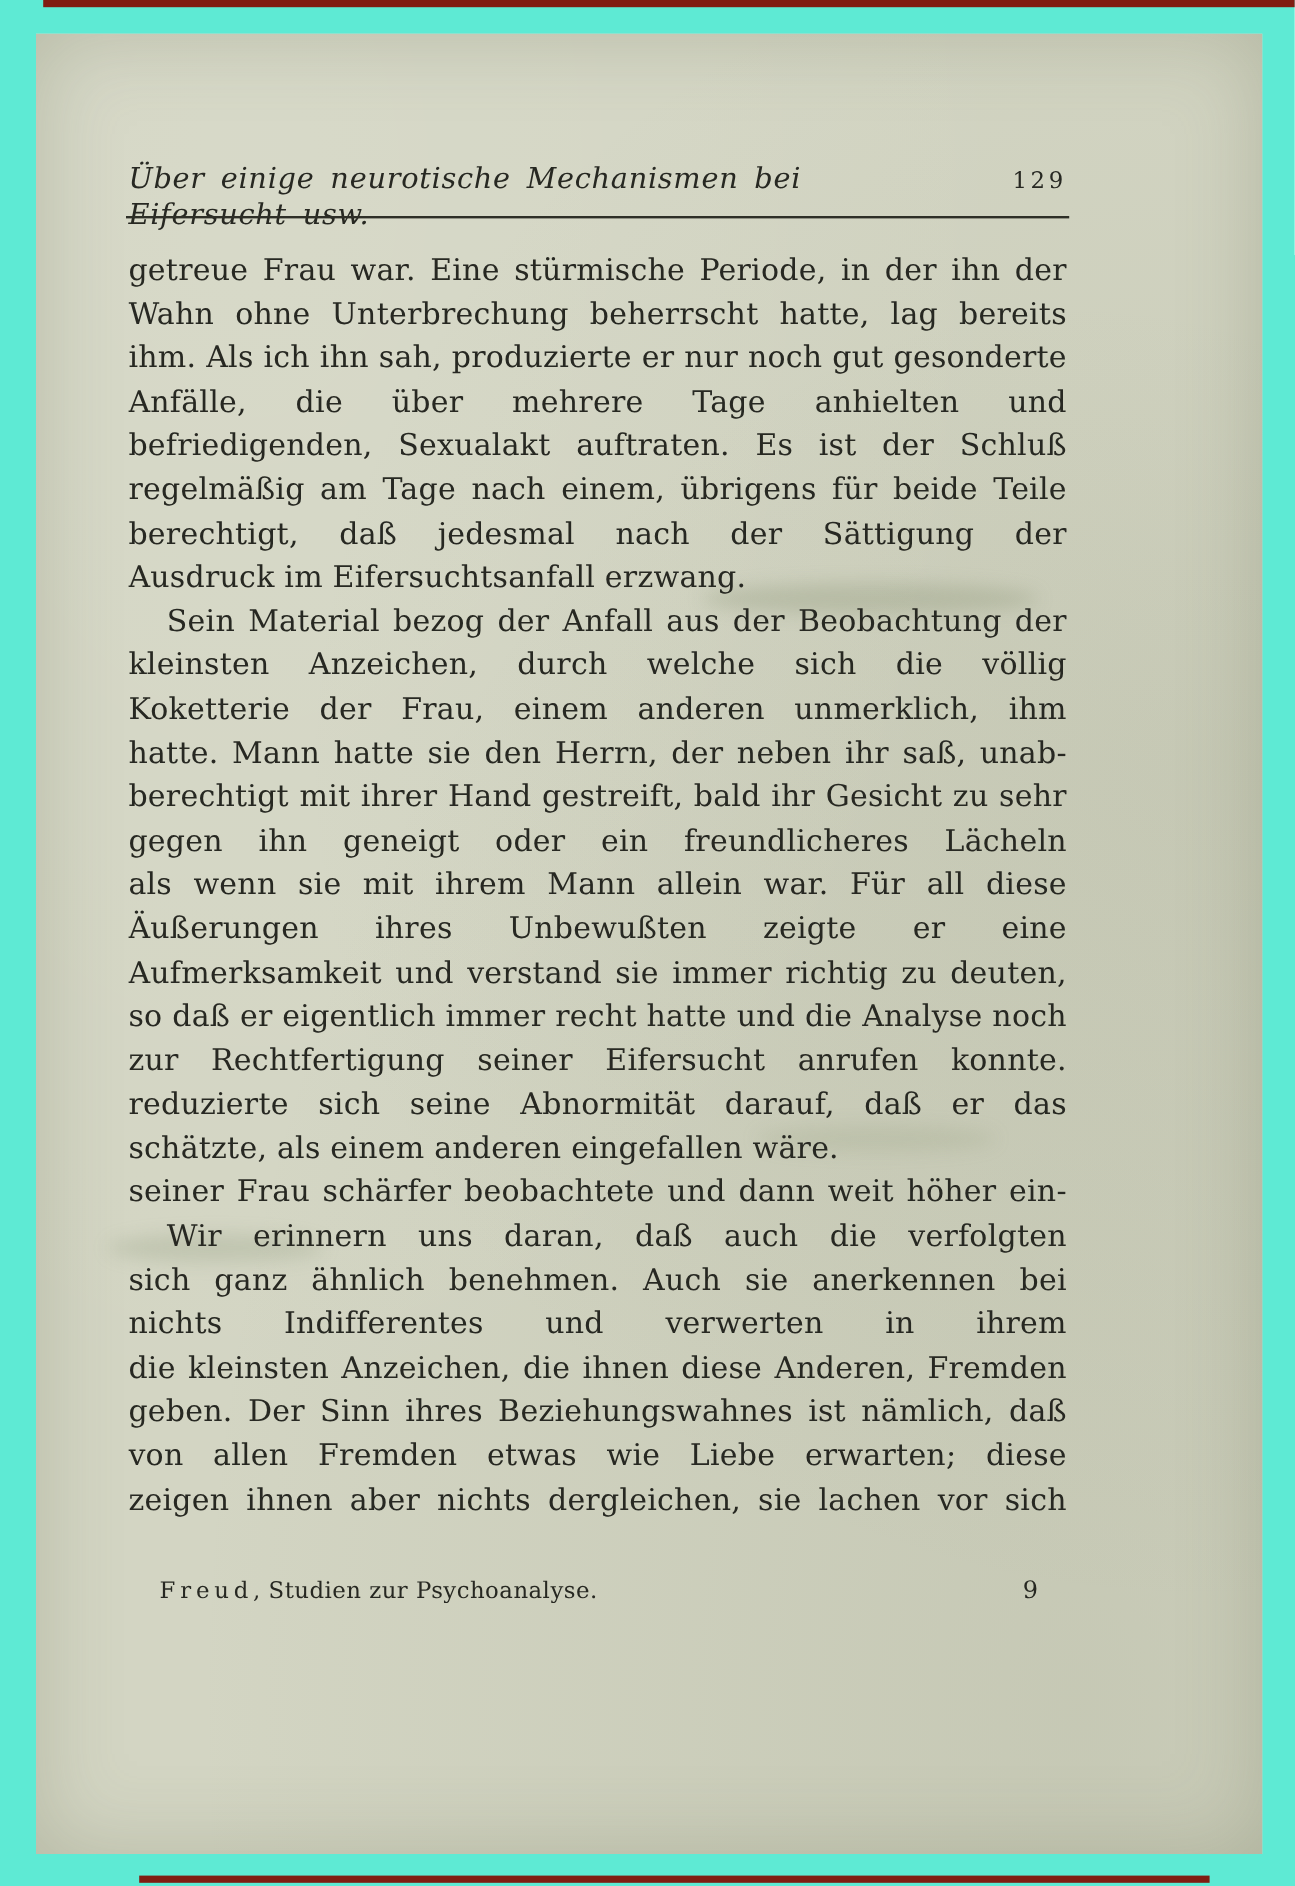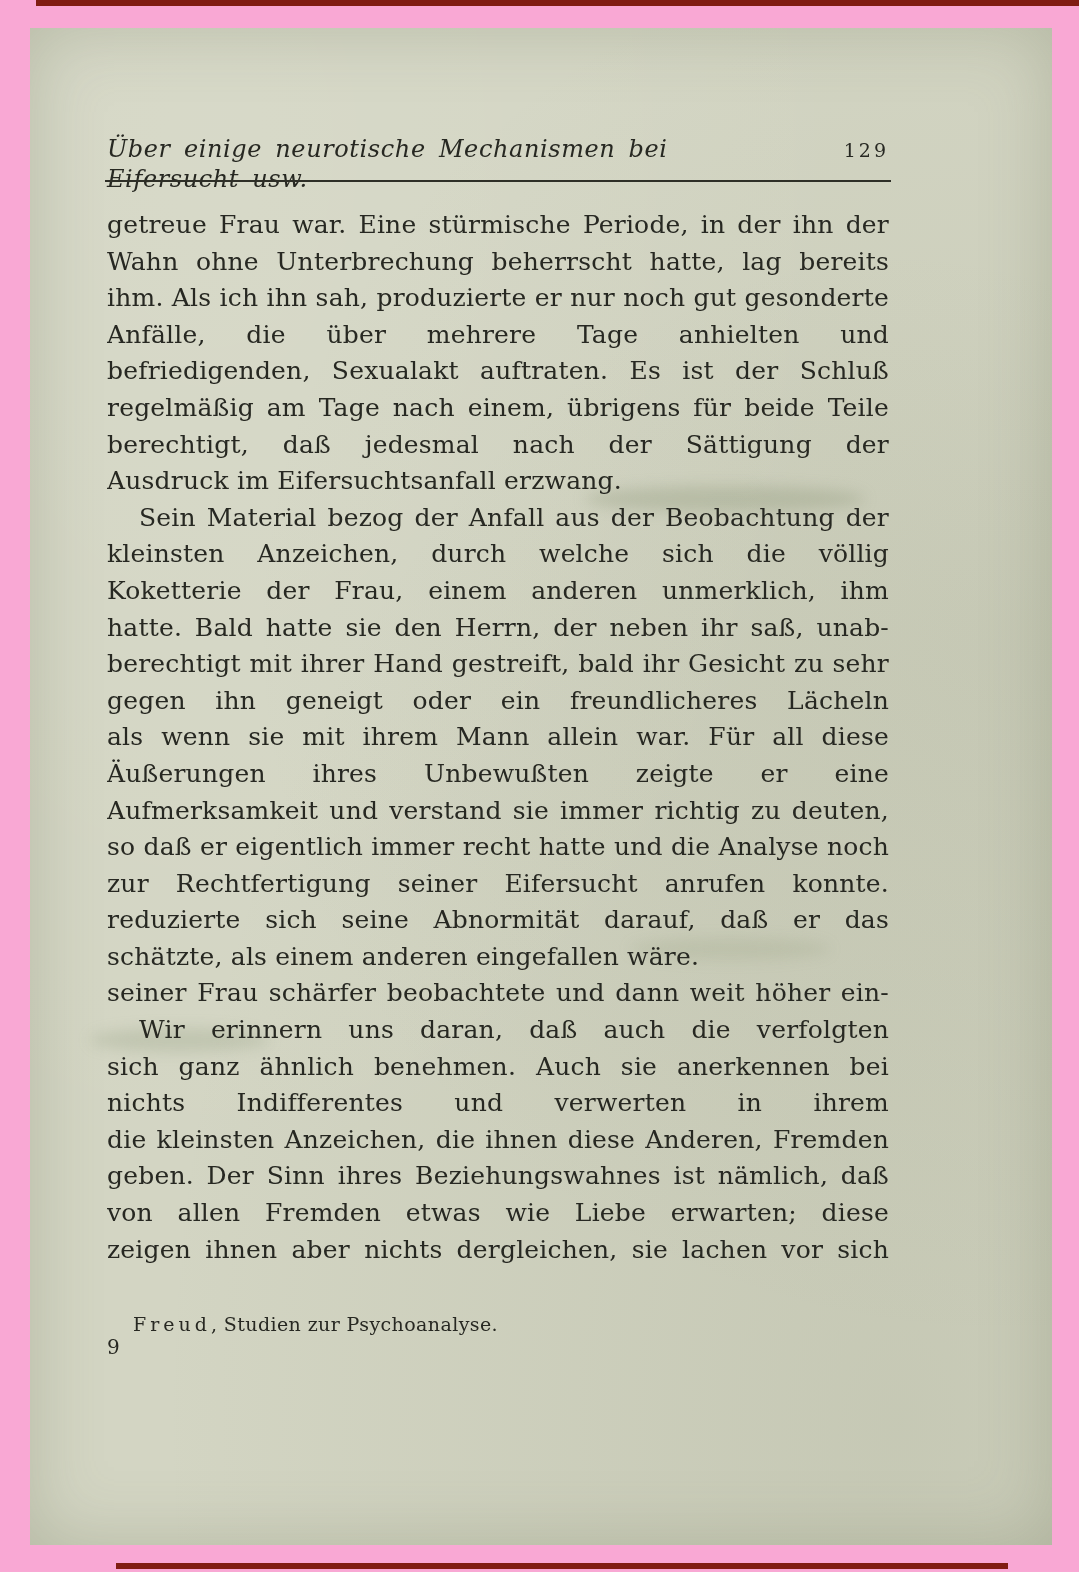--- a/index.html
+++ b/index.html
@@ -10,21 +10,21 @@
   html,body{
     margin:0;padding:0;
     width:1079px;height:1572px;
     background:#ffffff;
     overflow:hidden;
     font-family:"DejaVu Serif", serif;
   }
   .canvas{
     position:relative;
     width:1079px;height:1572px;
-    background:#f9a8d4;
+    background:#5eead4;
   }
   .scan-line{
     position:absolute;
     background:var(--scan-red);
   }
   .scan-line.top{
     left:36px;top:0;
     width:1043px;height:6px;
   }
   .scan-line.bottom{
@@ -89,23 +89,22 @@
     text-align-last:justify;
     white-space:normal;
     overflow:hidden;
   }
   .line.lastline{ text-align-last:left; }
   .para.indent .line:first-child{ text-indent:32px; }
 
   .footer{
     position:absolute;
     left:77px;top:1285px;width:782px;
-    display:flex;align-items:baseline;
+    display:flex;justify-content:space-between;align-items:baseline;
     color:var(--ink);
-    flex-direction:column;
   }
   .footer .imprint{
     padding-left:26px;
     font-size:19px;
     letter-spacing:0.4px;
   }
   .footer .imprint .author{ letter-spacing:4px; }
   .footer .sig{
     padding-right:24px;
     font-size:20px;
@@ -138,21 +137,21 @@
           <div class="line">Anfälle, die über mehrere Tage anhielten und interessanterweise</div>
           <div class="line">befriedigenden, Sexualakt auftraten. Es ist der Schluß</div>
           <div class="line">regelmäßig am Tage nach einem, übrigens für beide Teile</div>
           <div class="line">berechtigt, daß jedesmal nach der Sättigung der heterosexuellen</div>
           <div class="line lastline">Ausdruck im Eifersuchtsanfall erzwang.</div>
         </div>
         <div class="para indent">
           <div class="line">Sein Material bezog der Anfall aus der Beobachtung der</div>
           <div class="line">kleinsten Anzeichen, durch welche sich die völlig unbewußte</div>
           <div class="line">Koketterie der Frau, einem anderen unmerklich, ihm verraten</div>
-          <div class="line">hatte. Bald hatte sie den Herrn, der neben ihr saß, unab-</div>
+          <div class="line">hatte. Mann hatte sie den Herrn, der neben ihr saß, unab-</div>
           <div class="line">berechtigt mit ihrer Hand gestreift, bald ihr Gesicht zu sehr</div>
           <div class="line">gegen ihn geneigt oder ein freundlicheres Lächeln aufgesetzt,</div>
           <div class="line">als wenn sie mit ihrem Mann allein war. Für all diese</div>
           <div class="line">Äußerungen ihres Unbewußten zeigte er eine außerordentliche</div>
           <div class="line">Aufmerksamkeit und verstand sie immer richtig zu deuten,</div>
           <div class="line">so daß er eigentlich immer recht hatte und die Analyse noch</div>
           <div class="line">zur Rechtfertigung seiner Eifersucht anrufen konnte. Eigentlich</div>
           <div class="line">reduzierte sich seine Abnormität darauf, daß er das Unbewußte</div>
           <div class="line lastline">schätzte, als einem anderen eingefallen wäre.</div>
           <div class="line">seiner Frau schärfer beobachtete und dann weit höher ein-</div>

